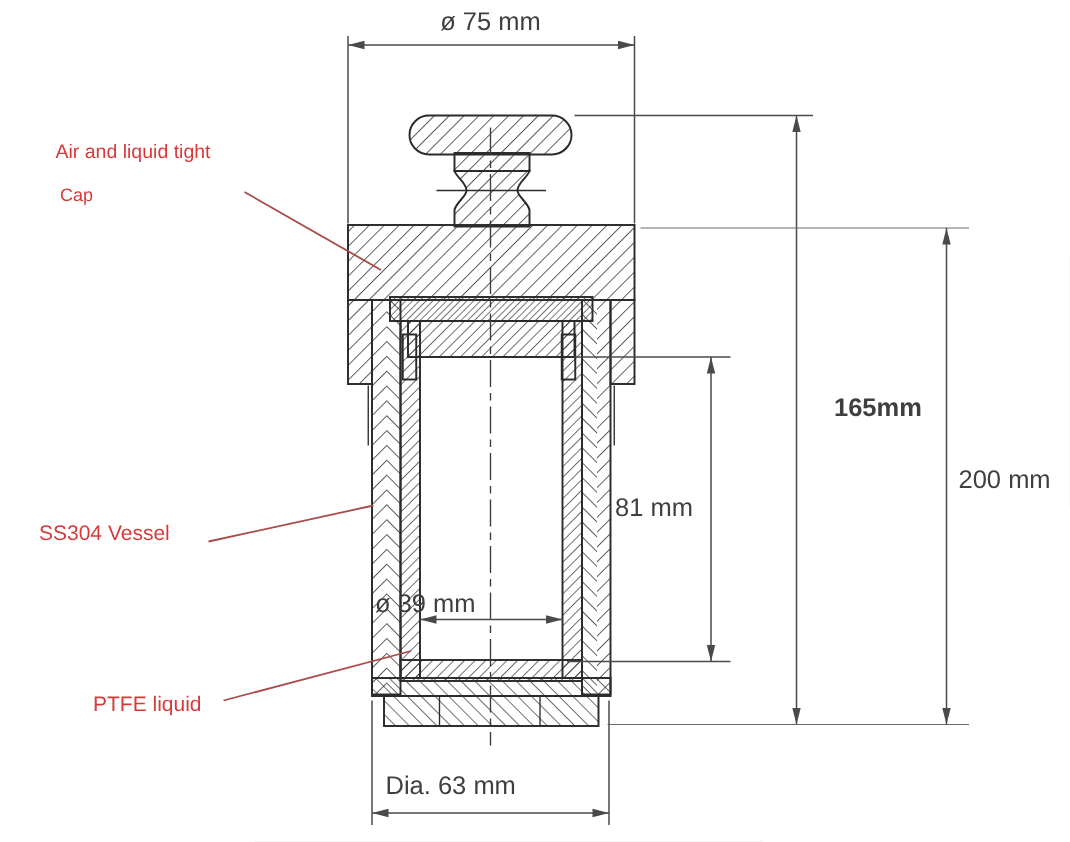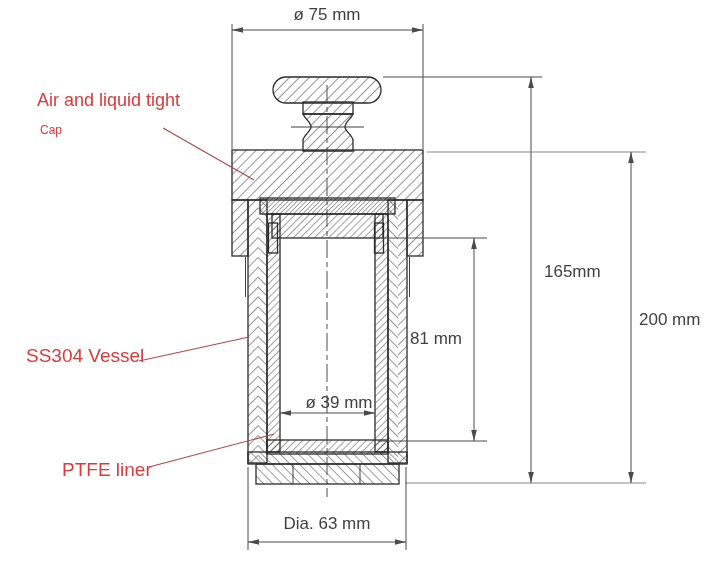--- a/index.html
+++ b/index.html
@@ -21,21 +21,21 @@
   .part{stroke:var(--line);stroke-width:1.3;}
   .outline{stroke:var(--line);stroke-width:1.3;fill:none;}
   .fillonly{stroke:none;}
   .thin{stroke:var(--line);stroke-width:0.9;fill:none;}
   .center{stroke:#3a3a3a;stroke-width:0.9;fill:none;stroke-dasharray:18 4 5 4;}
   .dim{stroke:var(--dim-line);stroke-width:1;fill:none;}
   .dim-light{stroke:#6a6a6a;stroke-width:0.8;fill:none;}
   .arrow{fill:var(--dim-line);stroke:none;}
   .txt{position:absolute;white-space:nowrap;}
   .dim-text{color:var(--dim-text);font-size:17px;line-height:19px;}
-  .label-red{color:var(--label-red);font-size:19px;line-height:19px;}
+  .label-red{color:var(--label-red);font-size:14px;line-height:19px;}
 </style>
 </head>
 <body>
 
 <div id="stage">
 
   <svg id="linework" width="713" height="561" viewBox="0 0 713 561">
     <defs>
       <pattern id="pH" patternUnits="userSpaceOnUse" width="7" height="7" patternTransform="rotate(45)">
         <line x1="0" y1="0" x2="0" y2="7" style="stroke:var(--line);stroke-width:1"></line>
@@ -141,31 +141,31 @@
 
     <g>
       <line x1="163" y1="128" x2="254" y2="180" style="stroke:var(--leader-red);stroke-width:1.2"></line>
       <line x1="139" y1="361" x2="249" y2="337" style="stroke:var(--leader-red);stroke-width:1.2"></line>
       <line x1="149" y1="467" x2="274" y2="434" style="stroke:var(--leader-red);stroke-width:1.2"></line>
     </g>
   </svg>
 
   <span class="txt dim-text" style="left:257px;top:5px;width:140px;text-align:center;">ø 75 mm</span>
 
-  <span class="txt dim-text" style="left:544px;top:262px;">165mm</span>
+  <span class="txt dim-text" style="left:556px;top:262px;font-weight:bold;">165mm</span>
 
   <span class="txt dim-text" style="left:639px;top:310px;">200 mm</span>
 
   <span class="txt dim-text" style="left:403px;top:329px;width:66px;text-align:center;">81 mm</span>
 
-  <span class="txt dim-text" style="left:279px;top:393px;width:120px;text-align:center;">ø 39 mm</span>
+  <span class="txt dim-text" style="left:250px;top:393px;width:120px;text-align:left;">ø 39 mm</span>
 
-  <span class="txt dim-text" style="left:257px;top:514px;width:140px;text-align:center;">Dia. 63 mm</span>
+  <span class="txt dim-text" style="left:257px;top:514px;width:140px;text-align:left;">Dia. 63 mm</span>
 
-  <span class="txt label-red" style="left:37px;top:91px;font-size:18px;">Air and liquid tight</span>
+  <span class="txt label-red" style="left:37px;top:91px;font-size:13px;">Air and liquid tight</span>
 
   <span class="txt label-red" style="left:40px;top:121px;font-size:12px;">Cap</span>
 
   <span class="txt label-red" style="left:26px;top:346px;">SS304 Vessel</span>
 
-  <span class="txt label-red" style="left:62px;top:460px;">PTFE liner</span>
+  <span class="txt label-red" style="left:62px;top:460px;">PTFE liquid</span>
 
 </div>
 
 </body></html>

